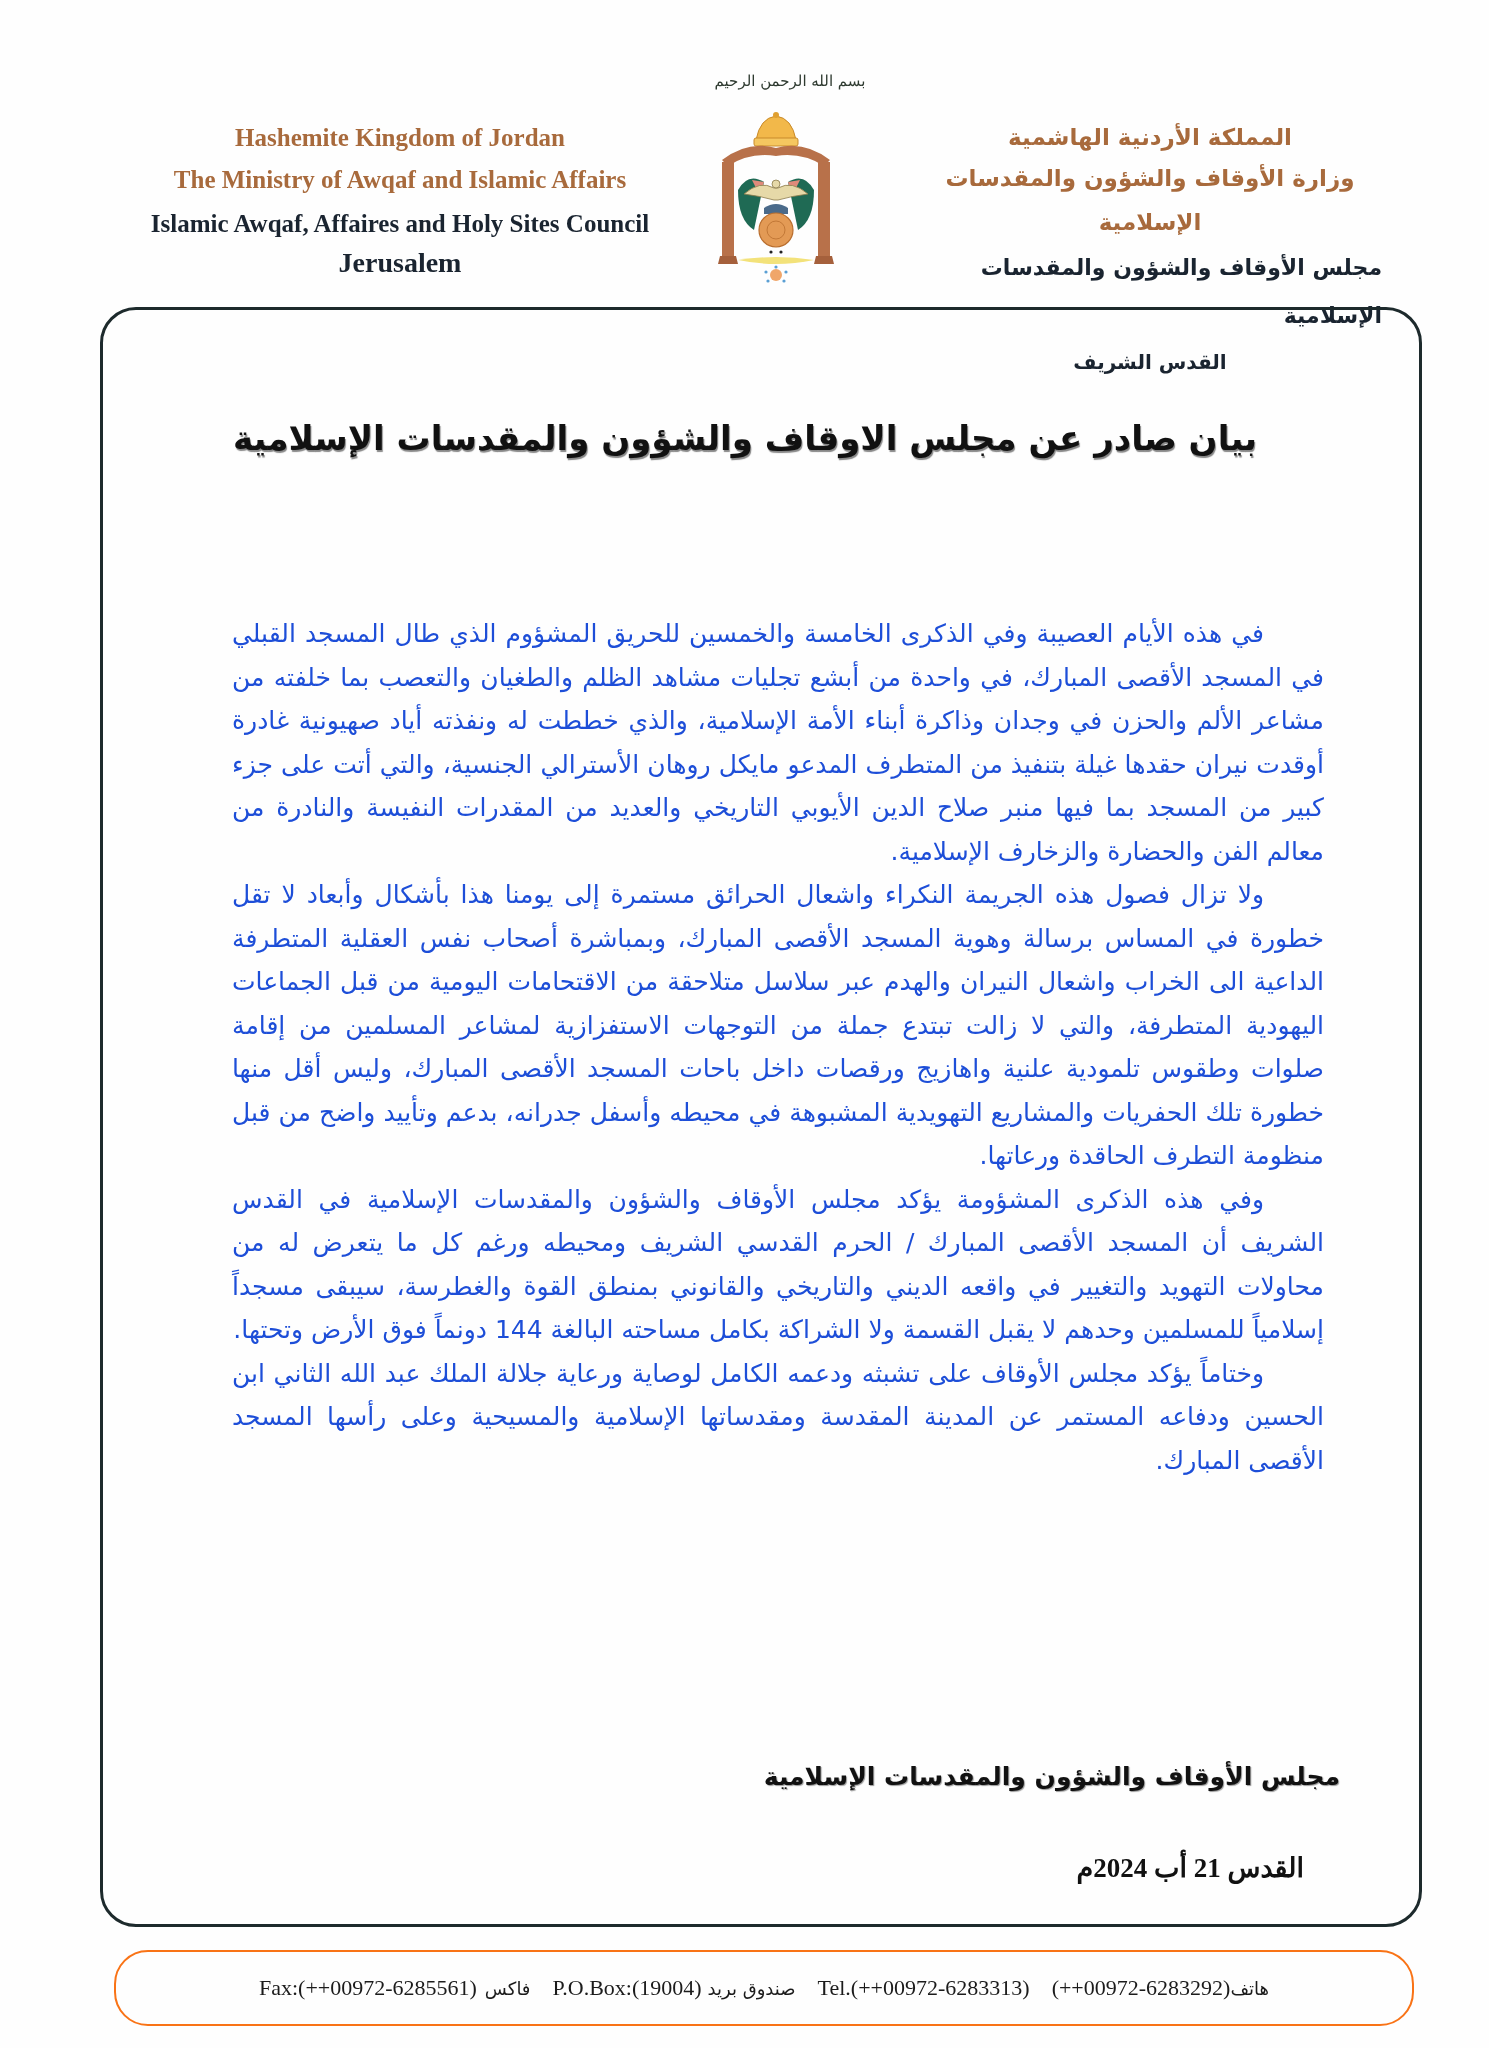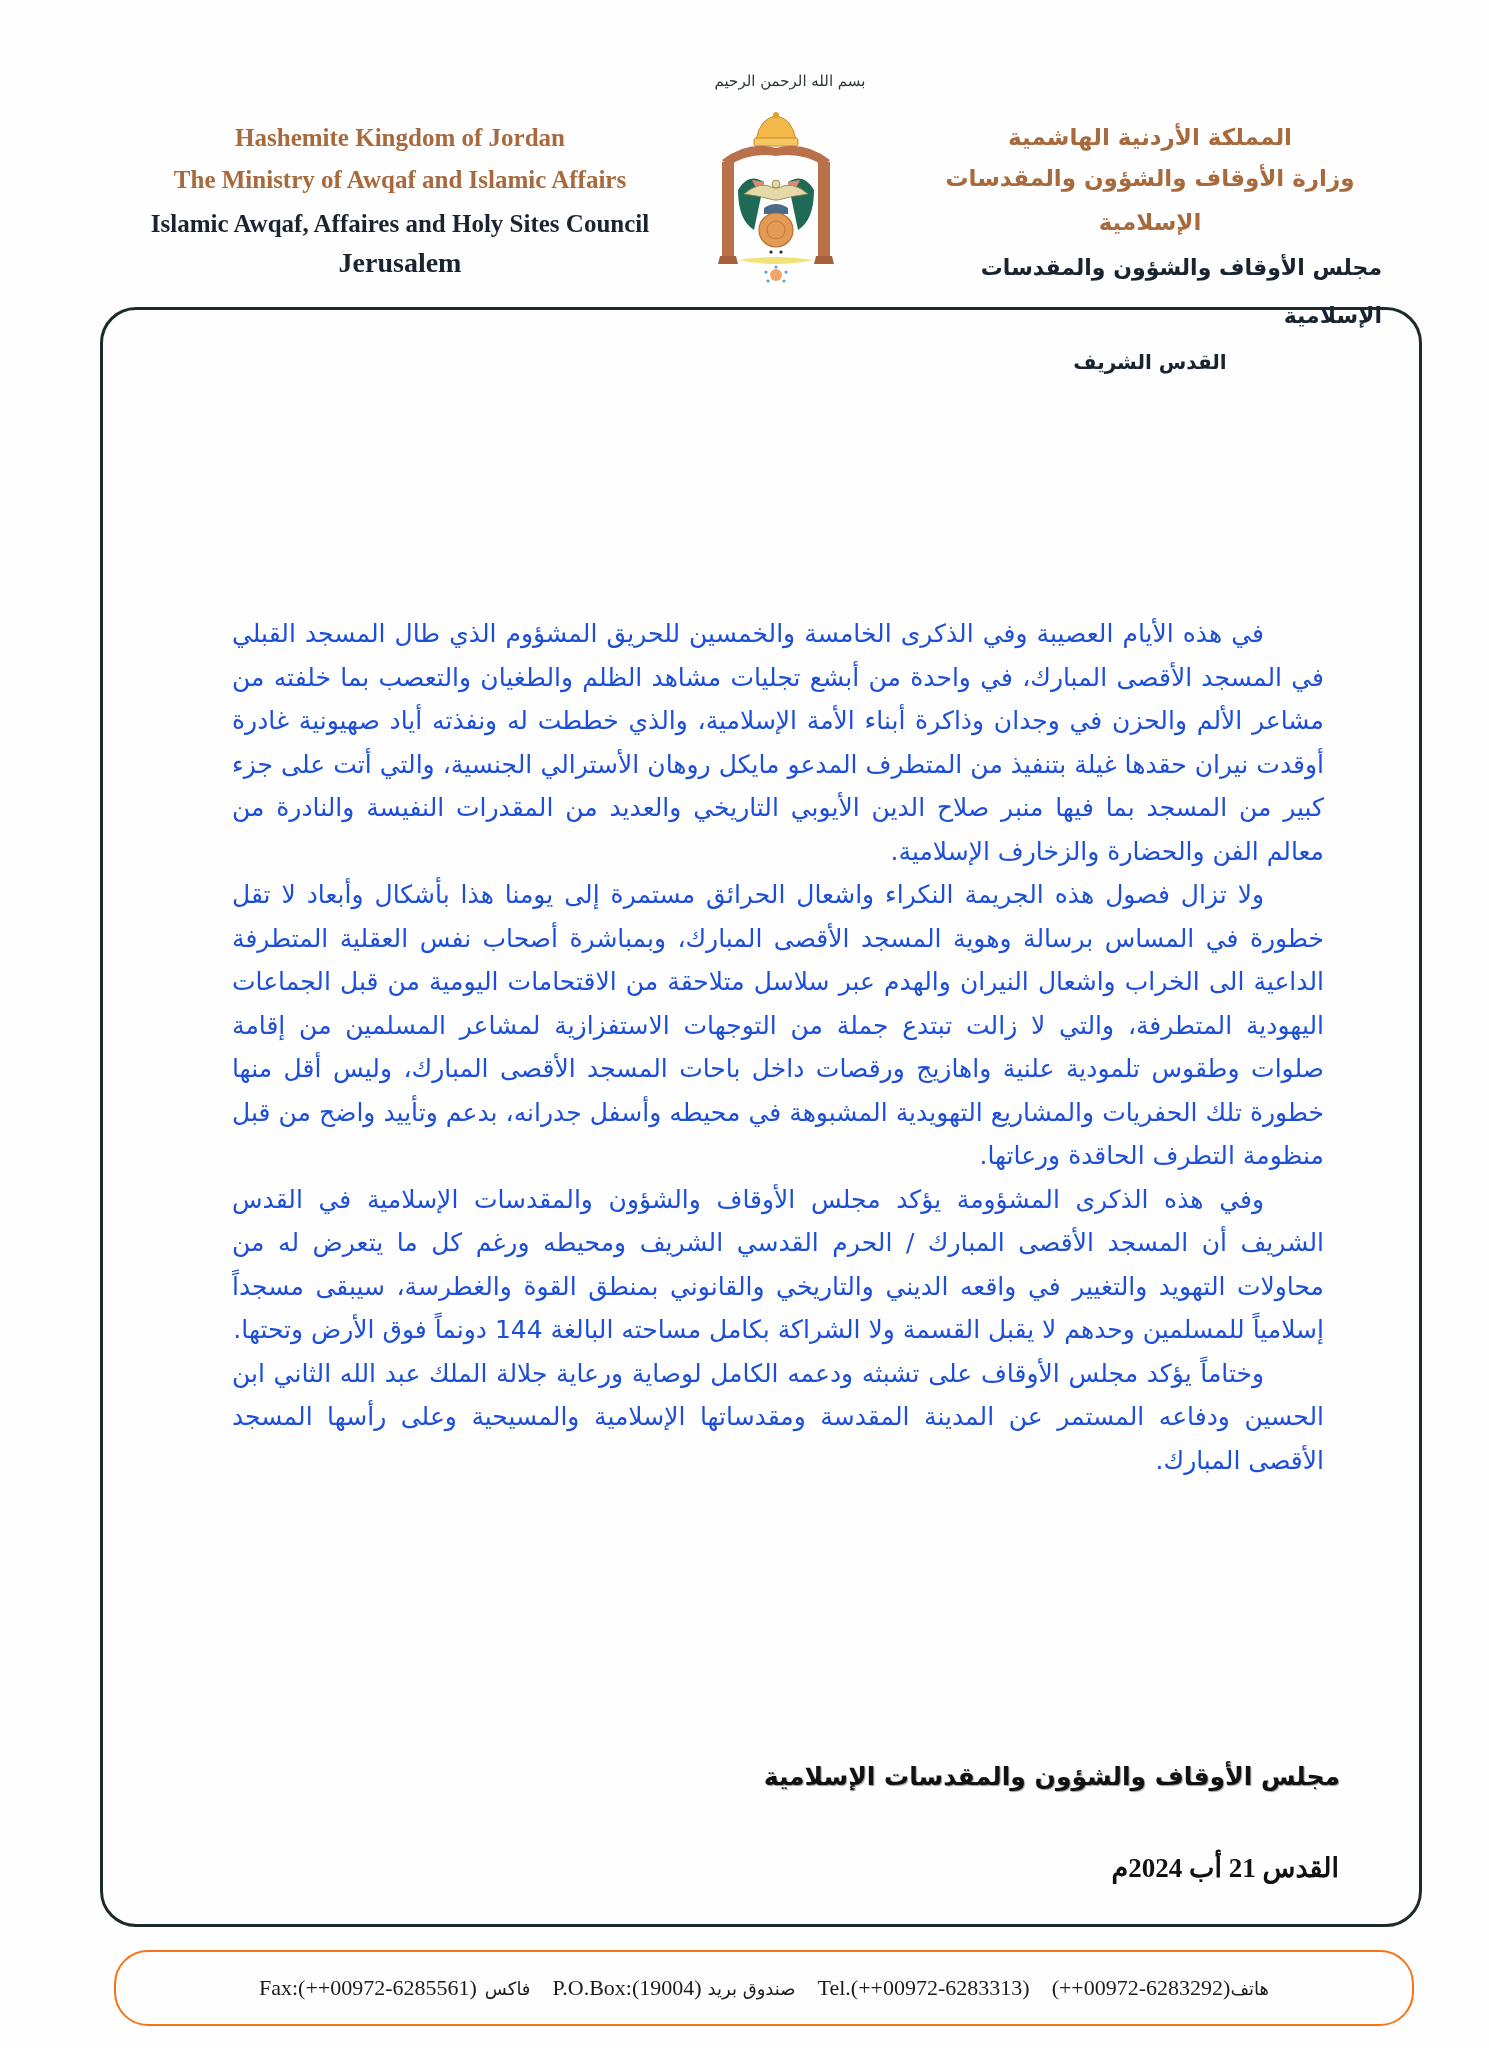--- a/index.html
+++ b/index.html
@@ -27,21 +27,21 @@
   .frame { position: absolute; left: 100px; top: 307px; width: 1322px; height: 1620px; border: 3px solid #1d2a2c; border-radius: 36px; box-sizing: border-box; }
 
   .title { position: absolute; left: 200px; width: 1090px; text-align: center; direction: rtl; font-family: "DejaVu Sans", sans-serif; font-weight: bold; color: #111; text-shadow: 1px 2px 1px #888; }
   .title.t1 { top: 418px; font-size: 34px; }
   .title.t2 { top: 506px; font-size: 34px; }
 
   .body-text { position: absolute; left: 232px; top: 612px; width: 1092px; direction: rtl; text-align: justify; text-align-last: right; font-family: "DejaVu Sans", sans-serif; font-size: 25px; line-height: 43.5px; color: #1d4ed8; }
   .body-text p { margin: 0 0 0 0; text-indent: 60px; }
 
   .signature { position: absolute; left: 700px; top: 1762px; width: 640px; text-align: right; direction: rtl; font-family: "DejaVu Sans", sans-serif; font-weight: bold; font-size: 25px; color: #111; text-shadow: 1px 1px 1px #999; }
-  .date { position: absolute; left: 899px; width: 440px; text-align: right; direction: rtl; font-family: "Liberation Serif", serif; font-weight: bold; font-size: 27px; color: #111; }
+  .date { position: absolute; left: 864px; width: 440px; text-align: right; direction: rtl; font-family: "Liberation Serif", serif; font-weight: bold; font-size: 27px; color: #111; }
   .date.d1 { top: 1852px; }
   .date.d2 { top: 1890px; }
 
   
   .footer { position: absolute; left: 114px; top: 1950px; width: 1300px; height: 76px; border: 2px solid #f97316; border-radius: 34px; box-sizing: border-box; display: flex; align-items: center; justify-content: center; font-family: "Liberation Serif", serif; font-size: 22px; color: #1b1b1b; gap: 0; direction: ltr; white-space: nowrap; }
   .footer span { display: inline-block; }
   .footer .ar { font-family: "DejaVu Sans", sans-serif; font-size: 18px; direction: rtl; }
   .sp { width: 22px; }
 </style>
 </head>
@@ -96,20 +96,21 @@
 
   <div class="lh-ar">
     <div class="l1">المملكة الأردنية الهاشمية</div>
     <div class="l2">وزارة الأوقاف والشؤون والمقدسات الإسلامية</div>
     <div class="l3">مجلس الأوقاف والشؤون والمقدسات الإسلامية</div>
     <div class="l4">القدس الشريف</div>
   </div>
 
   <div class="frame"></div>
 
+  <div class="title t1">بيان صادر عن مجلس الاوقاف والشؤون والمقدسات الإسلامية</div>
 
   <div class="body-text">
     <p>في هذه الأيام العصيبة وفي الذكرى الخامسة والخمسين للحريق المشؤوم الذي طال المسجد القبلي في المسجد الأقصى المبارك، في واحدة من أبشع تجليات مشاهد الظلم والطغيان والتعصب بما خلفته من مشاعر الألم والحزن في وجدان وذاكرة أبناء الأمة الإسلامية، والذي خططت له ونفذته أياد صهيونية غادرة أوقدت نيران حقدها غيلة بتنفيذ من المتطرف المدعو مايكل روهان الأسترالي الجنسية، والتي أتت على جزء كبير من المسجد بما فيها منبر صلاح الدين الأيوبي التاريخي والعديد من المقدرات النفيسة والنادرة من معالم الفن والحضارة والزخارف الإسلامية.</p>
     <p>ولا تزال فصول هذه الجريمة النكراء واشعال الحرائق مستمرة إلى يومنا هذا بأشكال وأبعاد لا تقل خطورة في المساس برسالة وهوية المسجد الأقصى المبارك، وبمباشرة أصحاب نفس العقلية المتطرفة الداعية الى الخراب واشعال النيران والهدم عبر سلاسل متلاحقة من الاقتحامات اليومية من قبل الجماعات اليهودية المتطرفة، والتي لا زالت تبتدع جملة من التوجهات الاستفزازية لمشاعر المسلمين من إقامة صلوات وطقوس تلمودية علنية واهازيج ورقصات داخل باحات المسجد الأقصى المبارك، وليس أقل منها خطورة تلك الحفريات والمشاريع التهويدية المشبوهة في محيطه وأسفل جدرانه، بدعم وتأييد واضح من قبل منظومة التطرف الحاقدة ورعاتها.</p>
     <p>وفي هذه الذكرى المشؤومة يؤكد مجلس الأوقاف والشؤون والمقدسات الإسلامية في القدس الشريف أن المسجد الأقصى المبارك / الحرم القدسي الشريف ومحيطه ورغم كل ما يتعرض له من محاولات التهويد والتغيير في واقعه الديني والتاريخي والقانوني بمنطق القوة والغطرسة، سيبقى مسجداً إسلامياً للمسلمين وحدهم لا يقبل القسمة ولا الشراكة بكامل مساحته البالغة 144 دونماً فوق الأرض وتحتها.</p>
     <p>وختاماً يؤكد مجلس الأوقاف على تشبثه ودعمه الكامل لوصاية ورعاية جلالة الملك عبد الله الثاني ابن الحسين ودفاعه المستمر عن المدينة المقدسة ومقدساتها الإسلامية والمسيحية وعلى رأسها المسجد الأقصى المبارك.</p>
   </div>
 
   <div class="signature">مجلس الأوقاف والشؤون والمقدسات الإسلامية</div>
   <div class="date d1">القدس 21 أب 2024م</div>

